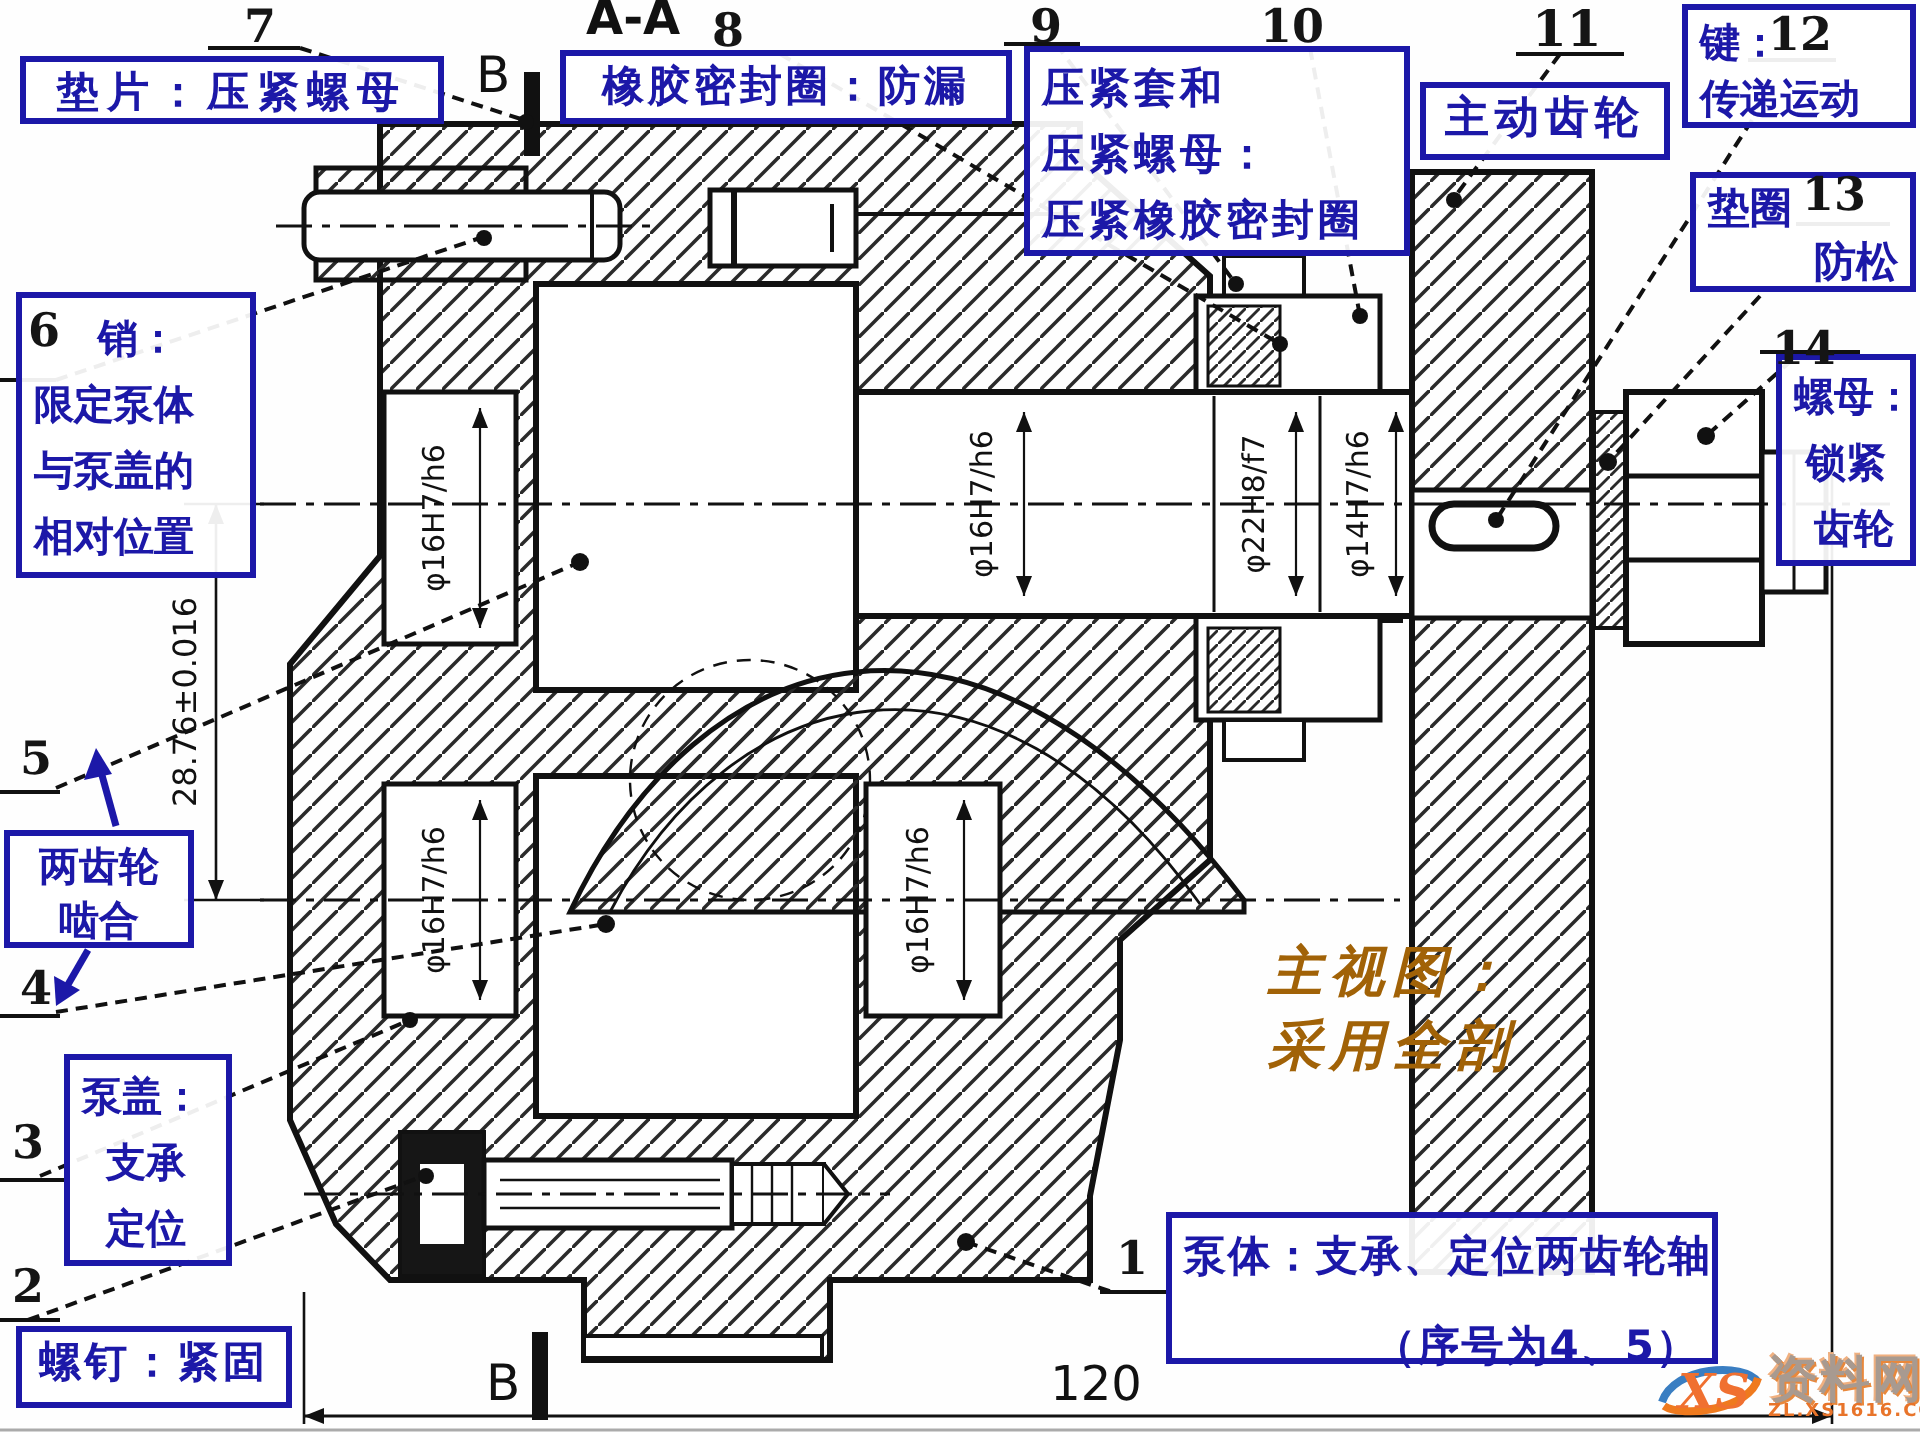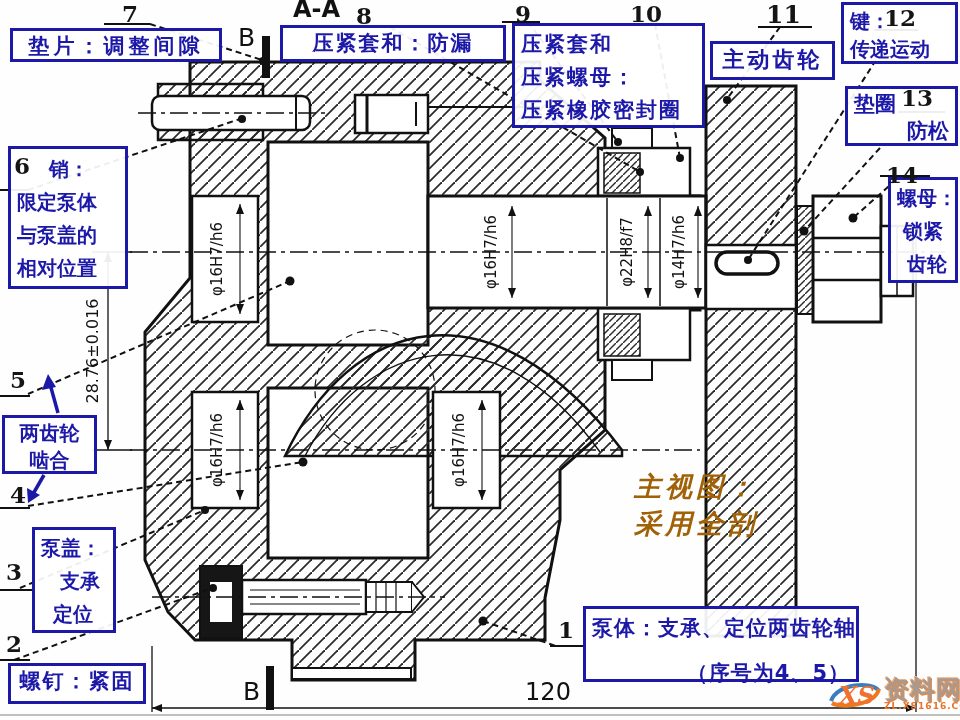--- a/index.html
+++ b/index.html
@@ -18,21 +18,21 @@
   #c11{left:710px;top:41px;width:125px;height:39px;font-size:22px;text-align:center;letter-spacing:3px;}
   #c12{left:841px;top:2px;width:117px;height:62px;font-size:20px;line-height:28px;}
   #c13{left:845px;top:86px;width:113px;height:60px;font-size:21px;line-height:27px;}
   #c13 .ln2{text-align:right;}
   #c14{left:888px;top:177px;width:70px;height:106px;font-size:20px;line-height:33px;}
   #c14 .ln2{padding-left:6px;} #c14 .ln3{padding-left:10px;}
   #c6{left:8px;top:146px;width:120px;height:143px;font-size:20px;line-height:33px;padding-top:4px;}
   #c6 .ln1{padding-left:32px;}
   #c45{left:2px;top:415px;width:95px;height:59px;font-size:20px;text-align:center;line-height:27px;}
   #c3{left:32px;top:527px;width:84px;height:106px;font-size:20px;line-height:33px;}
-  #c3 .ln2{padding-left:12px;text-align:center;} #c3 .ln3{padding-left:12px;}
+  #c3 .ln2{padding-left:12px;} #c3 .ln3{padding-left:12px;}
   #c2{left:8px;top:663px;width:138px;height:41px;font-size:21px;text-align:center;letter-spacing:2px;}
   #c1{left:583px;top:606px;width:276px;height:76px;font-size:21px;line-height:35px;letter-spacing:1px;}
   #c1 .ln2{text-align:right;margin-top:10px;}
   #n1{left:558px;top:616px;} #n2{left:6px;top:630px;} #n3{left:6px;top:558px;}
   #n4{left:10px;top:481px;} #n5{left:10px;top:366px;} #n6{left:14px;top:152px;z-index:7;}
   #n7{left:122px;top:0px;} #n8{left:356px;top:2px;} #n9{left:515px;top:0px;}
   #n10{left:630px;top:0px;} #n11{left:766px;top:0px;font-weight:800;font-size:25px;}
   #n12{left:884px;top:4px;z-index:7;} #n13{left:901px;top:84px;z-index:7;} #n14{left:886px;top:161px;}
   #note{position:absolute;left:634px;top:468px;color:#a16207;font-weight:bold;
         font-size:27px;line-height:37px;letter-spacing:4px;z-index:4;font-style:italic;}
@@ -233,24 +233,24 @@
 
   <g stroke="#1c18a8" fill="#1c18a8">
     <line x1="58" y1="413" x2="50" y2="384" stroke-width="3.5"></line>
     <polygon points="48,374 42,390 56,387" stroke="none"></polygon>
     <line x1="44" y1="475" x2="33" y2="494" stroke-width="3.5"></line>
     <polygon points="28,503 27,488 40,495" stroke="none"></polygon>
   </g>
 </svg>
 
 <div class="box" id="c7">
-  <div class="ln">垫片：调整间隙</div>
+  <div class="ln">垫片：压紧螺母</div>
 </div>
 <div class="box" id="c8">
-  <div class="ln">压紧套和：防漏</div>
+  <div class="ln">橡胶密封圈：防漏</div>
 </div>
 <div class="box" id="c910">
   <div class="ln">压紧套和</div>
   <div class="ln">压紧螺母：</div>
   <div class="ln">压紧橡胶密封圈</div>
 </div>
 <div class="box" id="c11">
   <div class="ln">主动齿轮</div>
 </div>
 <div class="box" id="c12">

